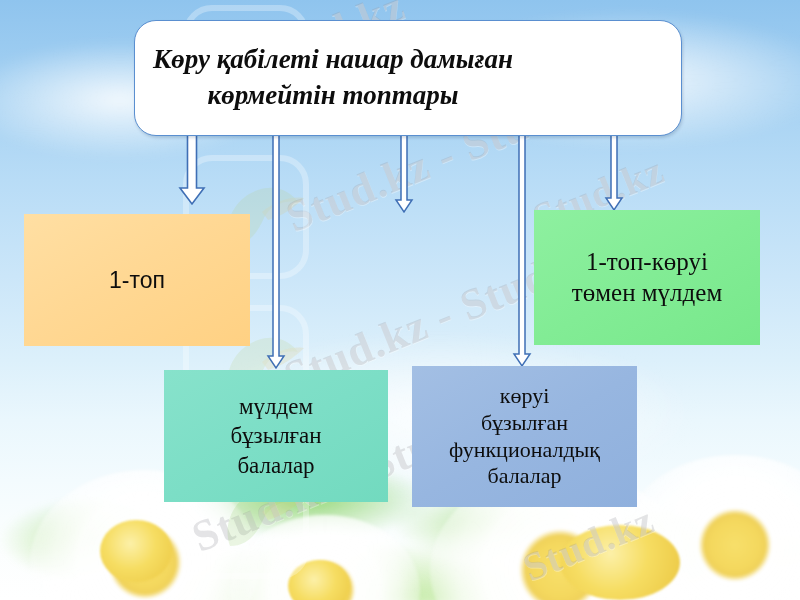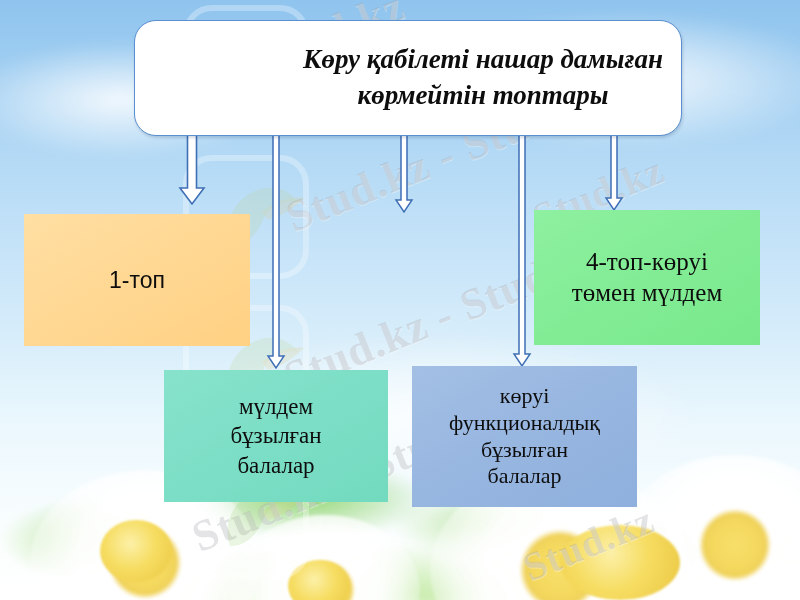--- a/index.html
+++ b/index.html
@@ -94,21 +94,21 @@
   #title-box {
     position: absolute;
     left: 134px; top: 20px;
     width: 546px; height: 114px;
     background: #ffffff;
     border: 1.6px solid #5a8fd0;
     border-radius: 22px;
     box-shadow: 1px 2px 3px rgba(40,70,110,.20);
     display: flex;
     align-items: center;
-    justify-content: flex-end;
+    justify-content: flex-start;
   }
   #title-text {
     font-family: "Liberation Serif", "DejaVu Serif", serif;
     font-weight: bold;
     font-style: italic;
     font-size: 27px;
     line-height: 1.32;
     color: #0d0d0d;
     text-align: center;
     padding: 0 18px;
@@ -250,35 +250,35 @@
     </div>
   </div>
 
   <div id="node-1" class="node">
     <div class="node-text">1-топ</div>
   </div>
 
 
   <div id="node-3" class="node">
     <div class="node-text">
-      <div>4-топ-көруі</div>
+      <div>1-топ-көруі</div>
       <div>төмен мүлдем</div>
     </div>
   </div>
 
   <div id="node-4" class="node">
     <div class="node-text">
       <div>мүлдем</div>
       <div>бұзылған</div>
       <div>балалар</div>
     </div>
   </div>
 
   <div id="node-5" class="node">
     <div class="node-text">
       <div>көруі</div>
+      <div>бұзылған</div>
       <div>функционалдық</div>
-      <div>бұзылған</div>
       <div>балалар</div>
     </div>
   </div>
 
 </div>
 
 </body></html>

